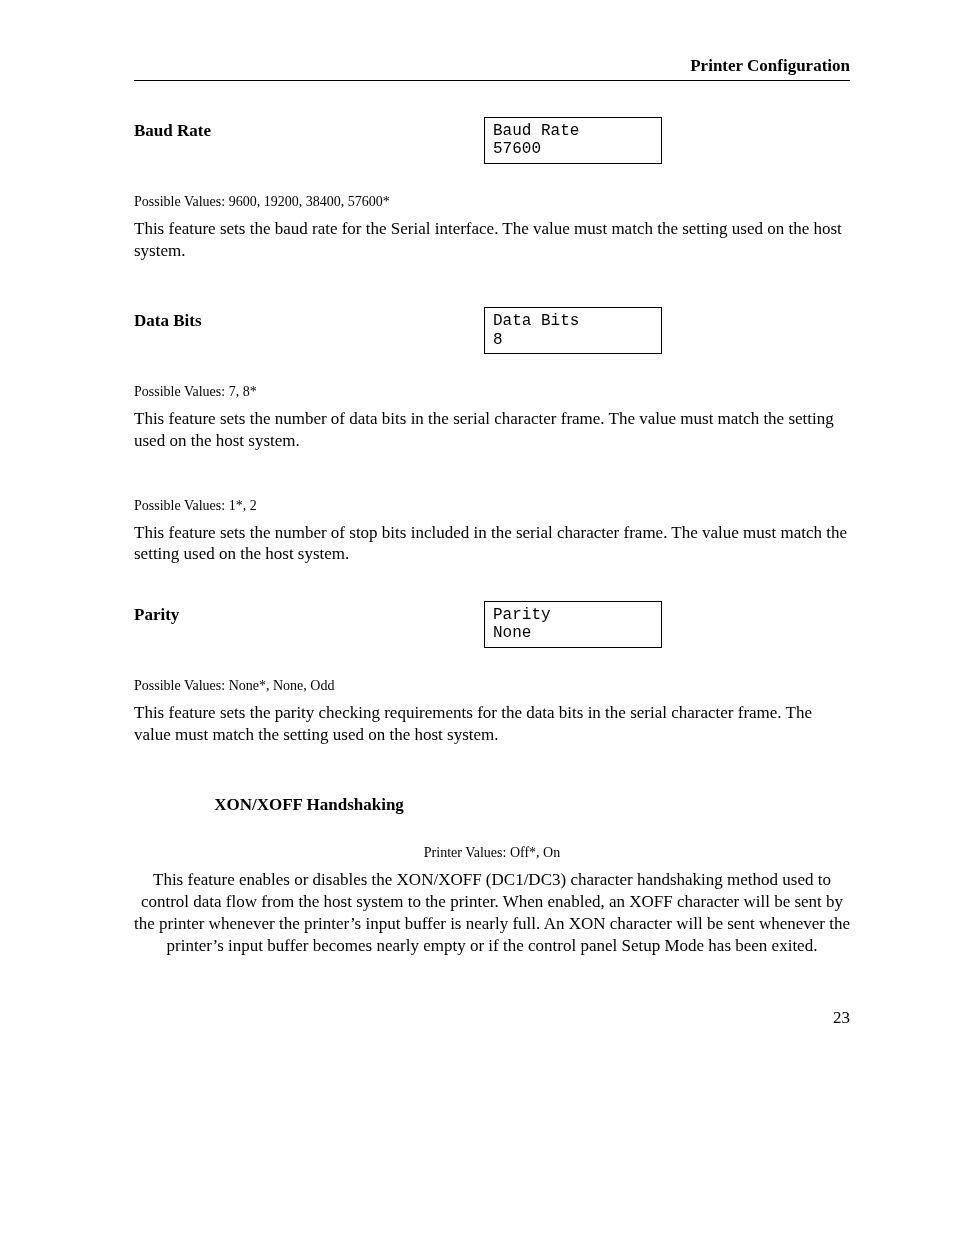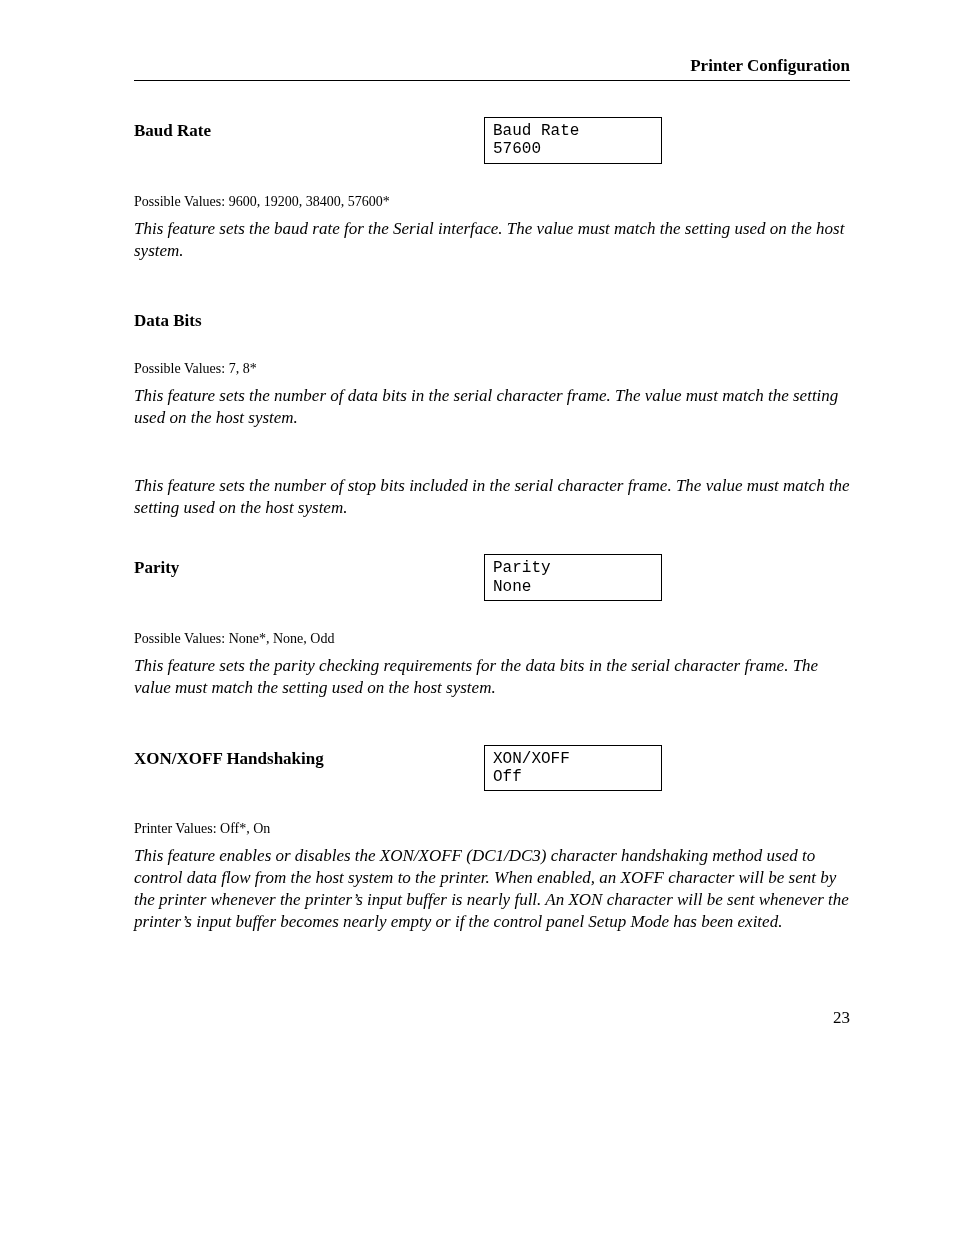--- a/index.html
+++ b/index.html
@@ -26,20 +26,21 @@
   .head-rule {
     border: none;
     border-top: 1.5px solid #000;
     margin: 0 0 34px 0;
   }
   .section {
     margin-bottom: 46px;
   }
   .section-5 {
     margin-bottom: 0;
+    text-align: center;
   }
   .row {
     display: flex;
     align-items: flex-start;
     margin-top: 36px;
   }
   .label-col {
     width: 350px;
     flex: 0 0 350px;
     font-weight: bold;
@@ -57,21 +58,20 @@
     white-space: pre;
   }
   .pv {
     font-size: 14px;
     margin-top: 30px;
   }
   .desc {
     font-size: 17px;
     margin-top: 8px;
     line-height: 1.28;
-    font-style: italic;
   }
   .page-number {
     position: absolute;
     right: 104px;
     bottom: 32px;
     font-size: 17px;
   }
 </style>
 </head>
 <body>
@@ -87,43 +87,44 @@
       <div class="display-box"><span>Baud Rate</span>
 <span>57600</span></div>
     </div>
     <div class="pv">Possible Values:  9600, 19200, 38400, 57600*</div>
     <div class="desc">This feature sets the baud rate for the Serial interface.  The value must match the setting used on the host system.</div>
   </div>
 
   <div class="section">
     <div class="row">
       <div class="label-col">Data Bits</div>
+      <div class="display-box"><span>Data Bits</span>
+<span>8</span></div>
     </div>
     <div class="pv">Possible Values:  7, 8*</div>
     <div class="desc">This feature sets the number of data bits in the serial character frame.  The value must match the setting used on the host system.</div>
   </div>
 
   <div class="section" style="margin-bottom:30px;">
+    <div class="pv">Possible Values:  1*, 2</div>
     <div class="desc">This feature sets the number of stop bits included in the serial character frame.  The value must match the setting used on the host system.</div>
   </div>
 
   <div class="section">
     <div class="row">
       <div class="label-col">Parity</div>
       <div class="display-box"><span>Parity</span>
 <span>None</span></div>
     </div>
     <div class="pv">Possible Values:  None*, None, Odd</div>
     <div class="desc">This feature sets the parity checking requirements for the data bits in the serial character frame.  The value must match the setting used on the host system.</div>
   </div>
 
   <div class="section section-5">
     <div class="row">
       <div class="label-col">XON/XOFF Handshaking</div>
-      <div class="display-box"><span>XON/XOFF</span>
-<span>Off</span></div>
     </div>
     <div class="pv">Printer Values:  Off*, On</div>
     <div class="desc">This feature enables or disables the XON/XOFF (DC1/DC3) character handshaking method used to control data flow from the host system to the printer.  When enabled, an XOFF character will be sent by the printer whenever the printer’s input buffer is nearly full.  An XON character will be sent whenever the printer’s input buffer becomes nearly empty or if the control panel Setup Mode has been exited.</div>
   </div>
 
   <div class="page-number">23</div>
 </div>
 
 </body></html>

